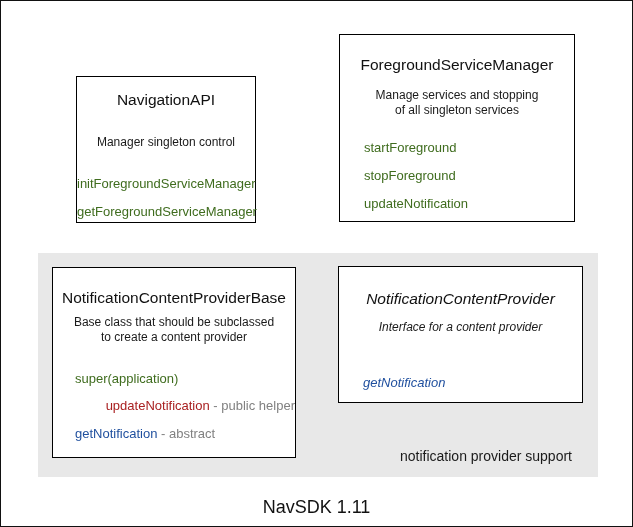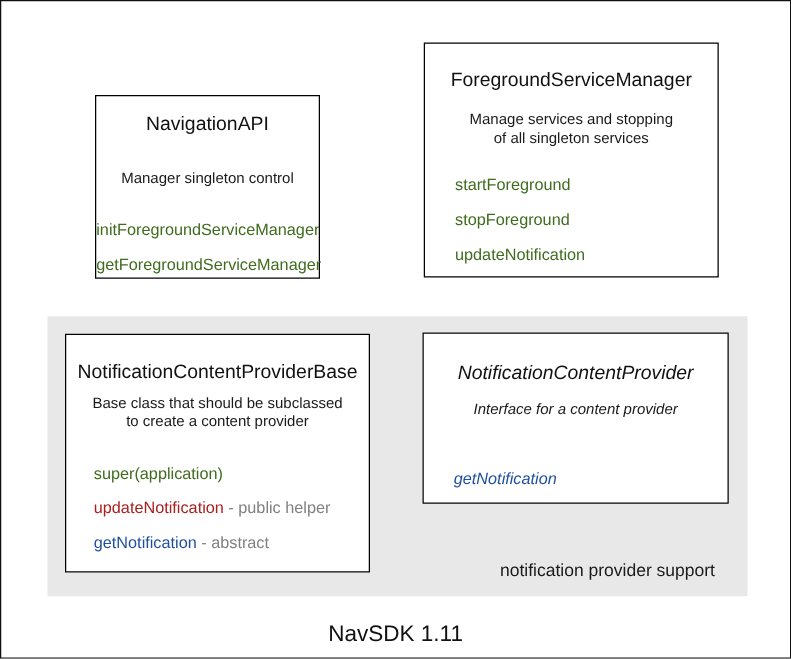--- a/index.html
+++ b/index.html
@@ -49,21 +49,21 @@
   .box-fsm .method  { text-align: left; padding-left: 24px; }
   .box-ncpb .method { text-align: left; padding-left: 22px; }
   .box-ncp .method  { text-align: left; padding-left: 24px; }
 
   .box-nav  .method.m0 { margin-top: 26px; }
   .box-nav  .method.m1 { margin-top: 13px; }
   .box-fsm  .method.m0 { margin-top: 22px; }
   .box-fsm  .method.m1 { margin-top: 13px; }
   .box-fsm  .method.m2 { margin-top: 13px; }
   .box-ncpb .method.m0 { margin-top: 26px; }
-  .box-ncpb .method.m1 { margin-top: 12px; }
+  .box-ncpb .method.m1 { margin-top: 12px; text-align: right; }
   .box-ncpb .method.m2 { margin-top: 13px; }
   .box-ncp  .method.m0 { margin-top: 40px; }
 
   .m-green { color: #3f6c1e; }
   .m-red   { color: #a92021; }
   .m-blue  { color: #1f4f9e; }
   .m-suffix { color: #818181; }
 
   .group-label {
     position: absolute;

